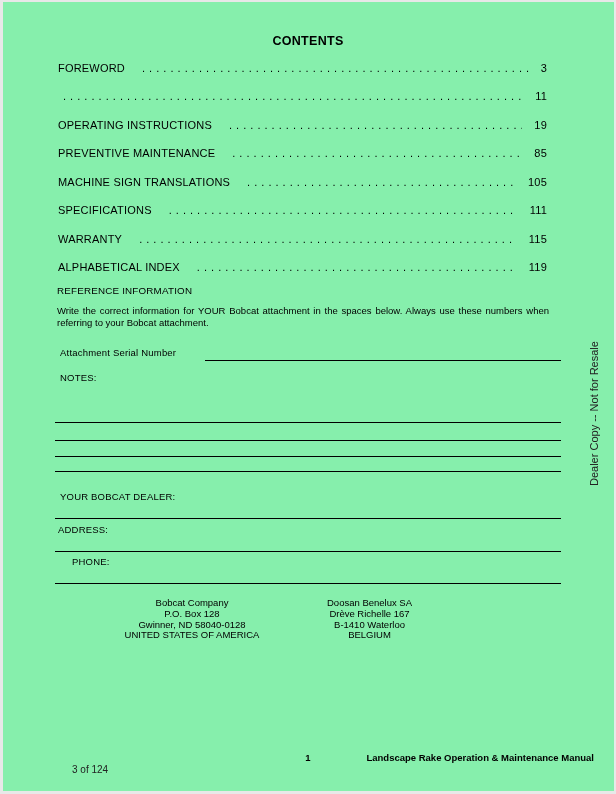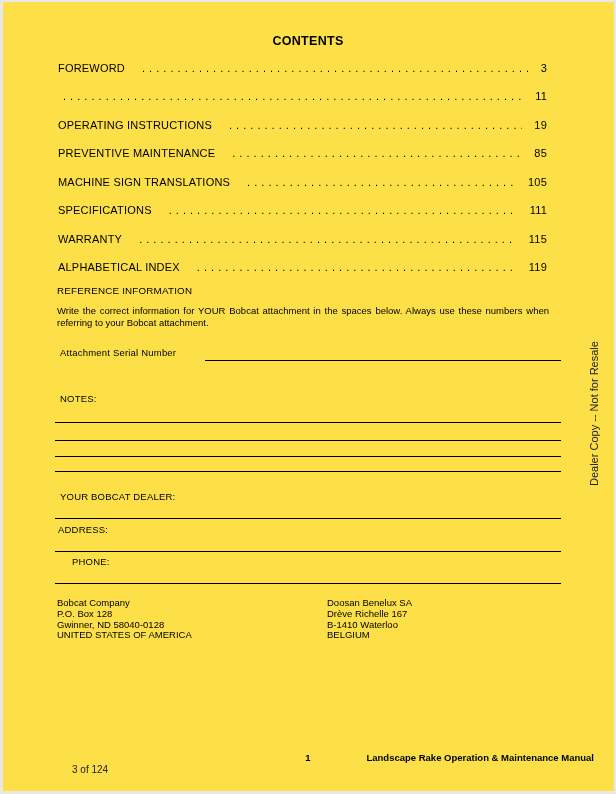--- a/index.html
+++ b/index.html
@@ -5,21 +5,21 @@
   * { margin:0; padding:0; box-sizing:border-box; }
   html,body { background:#ffffff; }
   body {
     width:616px; height:794px;
     font-family:"Liberation Sans", sans-serif;
     color:#000;
   }
   .page {
     position:relative;
     width:616px; height:794px;
-    background:#fde047;
+    background:#86efac;
     overflow:hidden;
   }
   
   .page::after {
     content:"";
     position:absolute; inset:0;
     border:2px solid #e8e8e8;
     border-left-width:3px;
     border-bottom-width:3px;
     pointer-events:none;
@@ -61,40 +61,40 @@
     position:absolute; top:305px; left:57px; width:492px;
     font-size:9.5px; line-height:12.2px;
     text-align:justify;
   }
   .field-label { position:absolute; font-size:9.5px; letter-spacing:0.2px; }
   .blank-line  { position:absolute; height:0; border-top:1.5px solid #000; }
 
   .serial-label { top:347px; left:60px; }
   .serial-line  { top:360px; left:205px; width:356px; }
 
-  .notes-label  { top:393px; left:60px; }
+  .notes-label  { top:372px; left:60px; }
   .nline { left:55px; width:506px; }
   .nline-1 { top:422px; }
   .nline-2 { top:440px; }
   .nline-3 { top:456px; }
   .nline-4 { top:471px; }
 
   .dealer-label  { top:491px; left:60px; }
   .dealer-line   { top:518px; left:55px; width:506px; }
   .address-label { top:524px; left:58px; }
   .address-line  { top:551px; left:55px; width:506px; }
   .phone-label   { top:556px; left:52px;padding-left:20px; }
   .phone-line    { top:583px; left:55px; width:506px; }
 
   .addresses {
     position:absolute; top:598px; left:57px; width:504px;
     display:flex;
     font-size:9.5px; line-height:10.8px;
   }
-  .addr-col { flex:none; }
+  .addr-col { flex:none;text-align:center; }
   .addr-left  { width:270px; }
   .addr-right { }
 
   .watermark {
     position:absolute; top:486px; left:588px;
     transform:rotate(-90deg); transform-origin:0 0;
     white-space:nowrap;
     font-size:11px; color:#222;
   }
 

